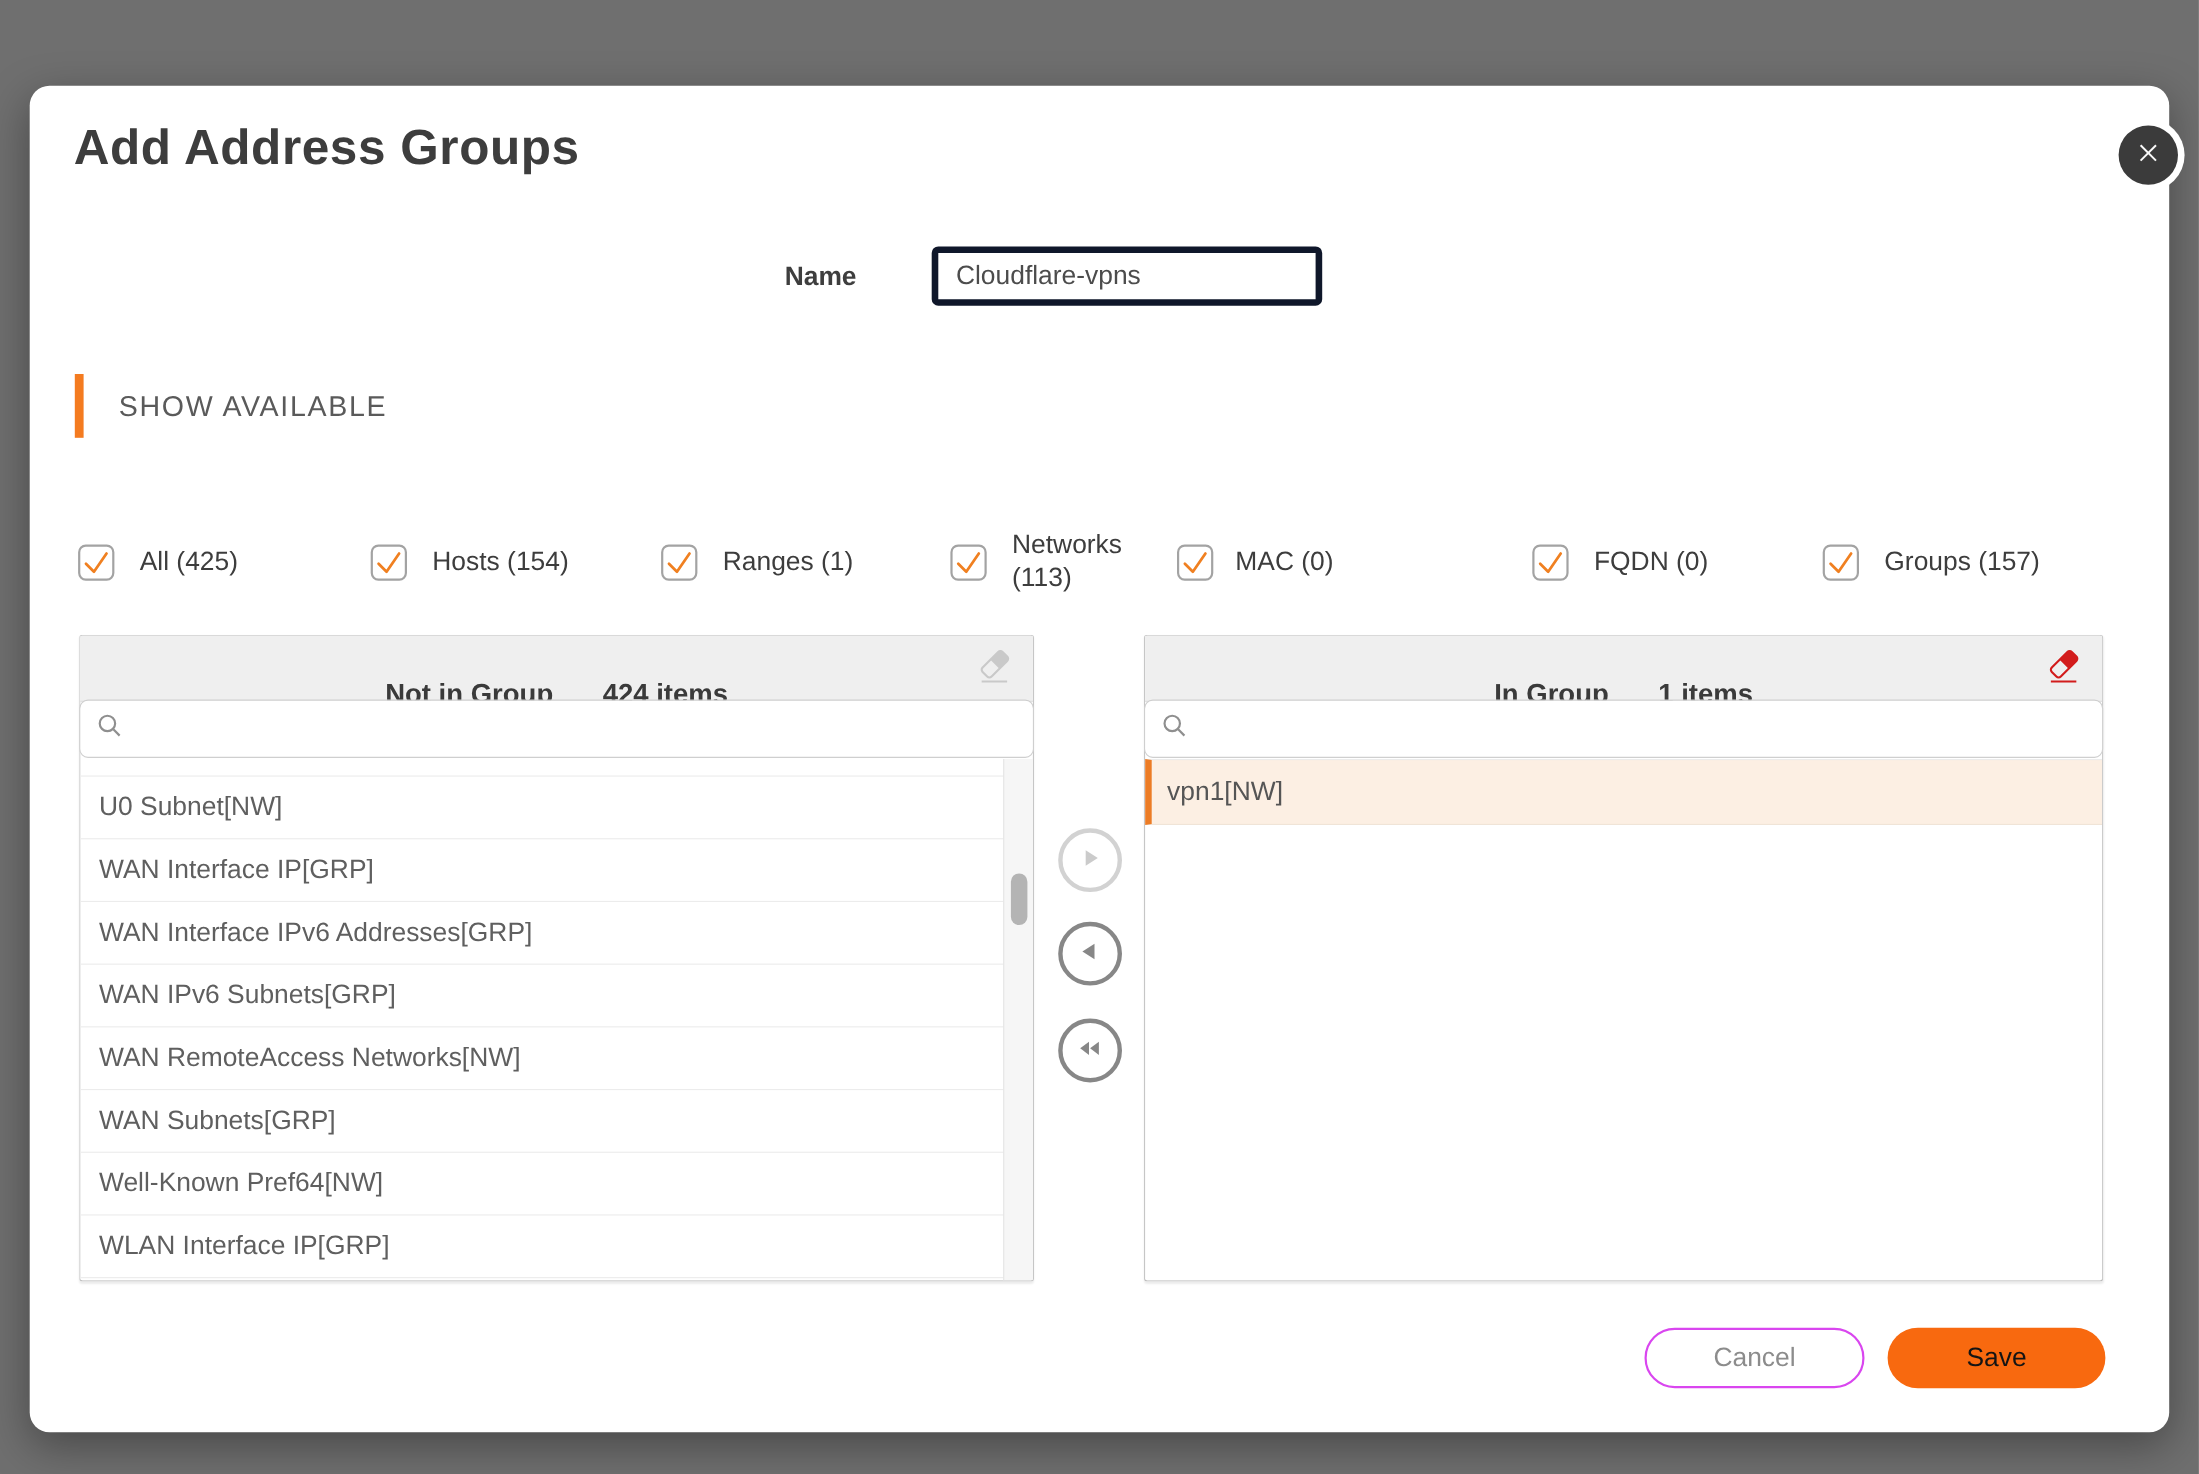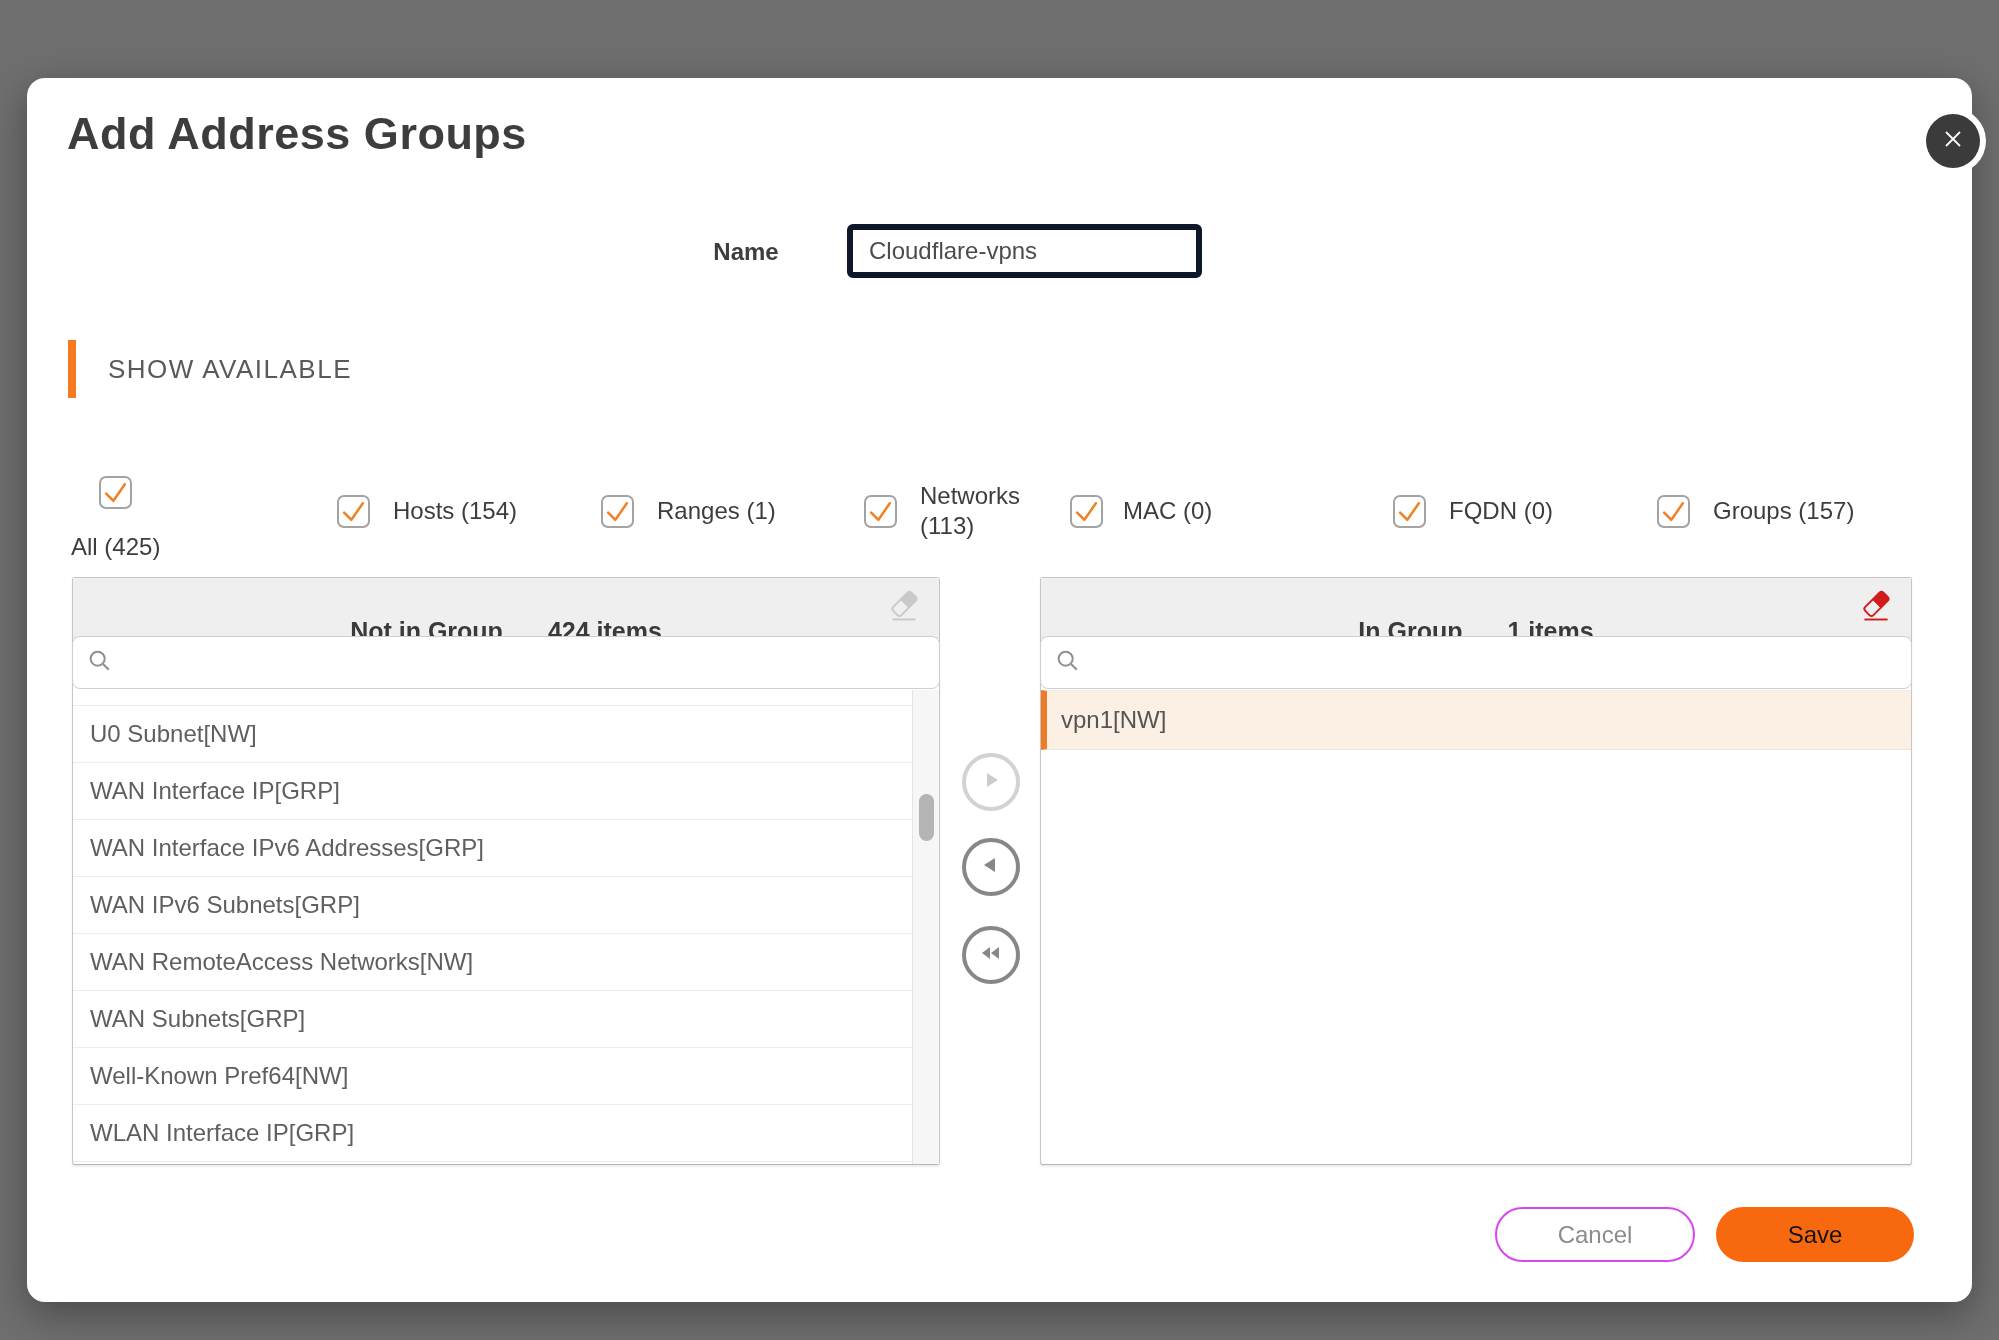--- a/index.html
+++ b/index.html
@@ -33,21 +33,21 @@
     font-family:"Liberation Sans",sans-serif;font-size:24px;color:#4c4c4c;outline:none;
   }
   
   .section-bar{position:absolute;left:41px;top:262px;width:8px;height:58px;background:#f47b20;}
   .section-title{
     position:absolute;left:81px;top:262px;height:58px;line-height:58px;
     font-size:26px;color:#5a5a5a;letter-spacing:1.5px;
   }
   
   .filter{position:absolute;top:398px;height:70px;display:flex;align-items:center;gap:23px;cursor:pointer;}
-  .f0{left:44px;flex-direction:column;} .f1{left:310px;} .f2{left:574px;} .f3{left:837px;}
+  .f0{left:44px;} .f1{left:310px;} .f2{left:574px;} .f3{left:837px;}
   .f4{left:1043px;gap:20px;} .f5{left:1366px;} .f6{left:1630px;}
   .cb{
     width:33px;height:33px;box-sizing:border-box;border:2px solid #a3a3a3;border-radius:7px;
     background:#fff;display:flex;align-items:center;justify-content:center;flex:none;
   }
   .filter-label{font-size:24px;color:#3d3d3d;line-height:1.25;}
   .wrap{width:118px;}
   
   .panel{
     position:absolute;top:499px;height:586px;background:#fff;

